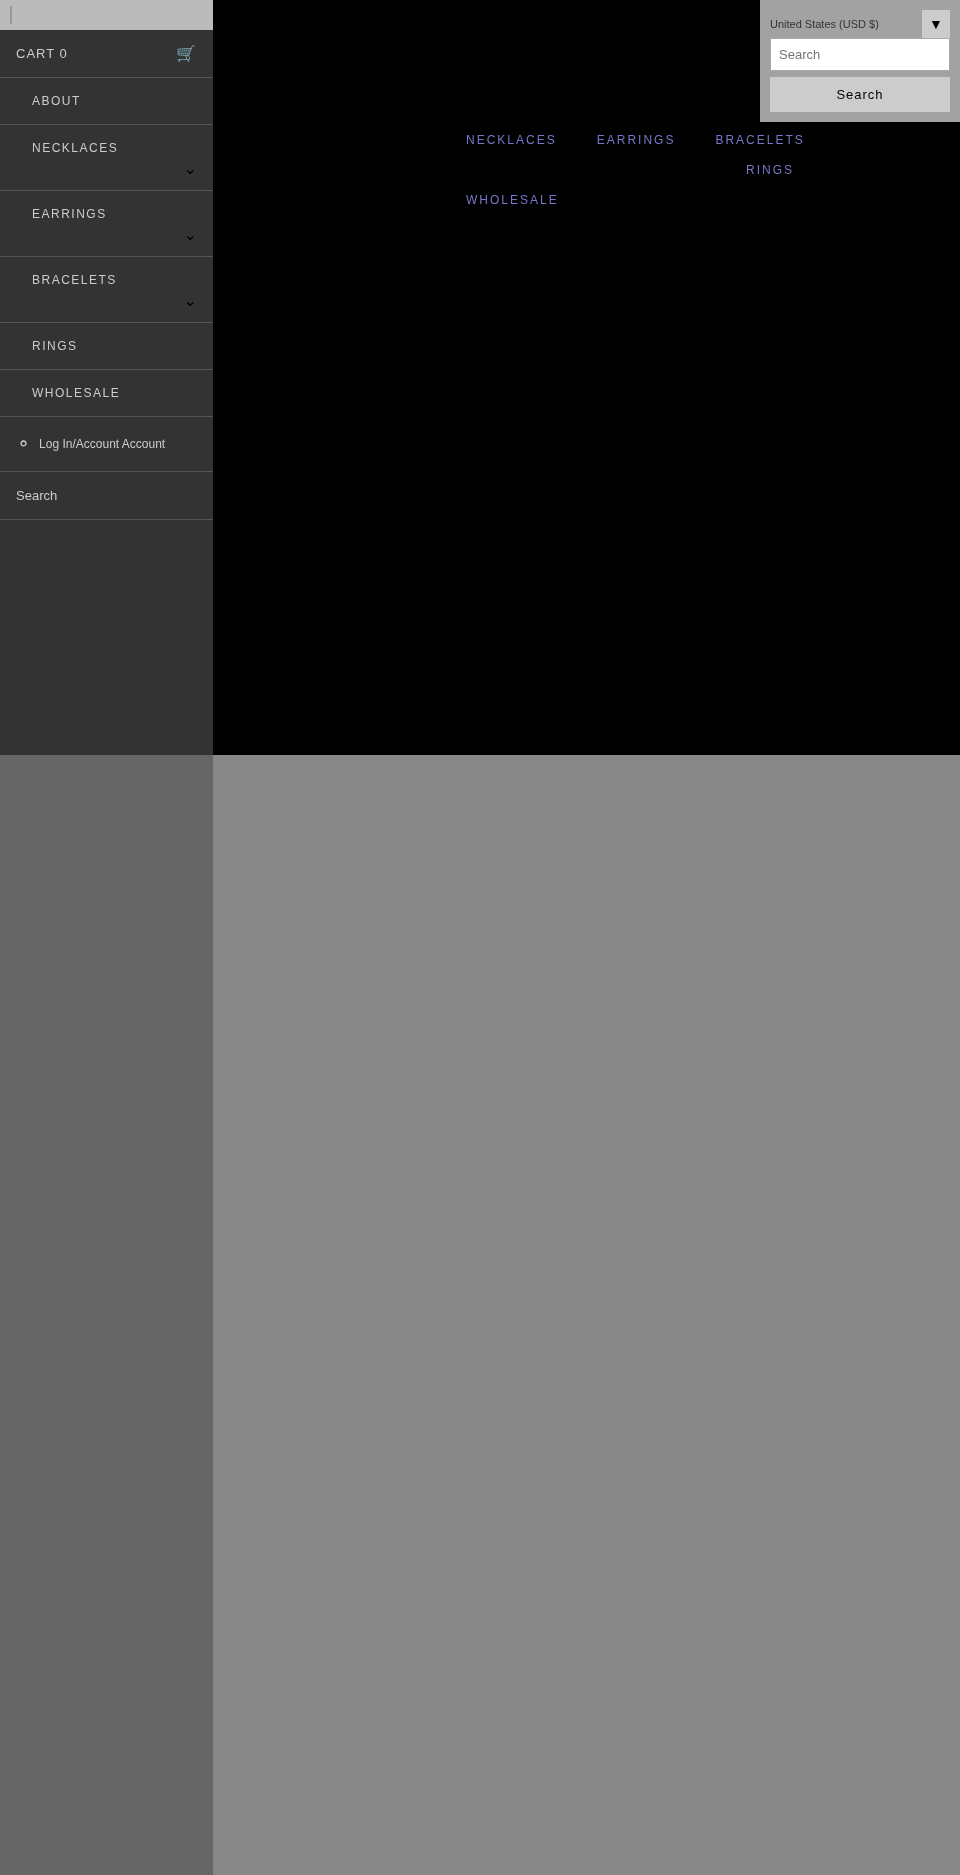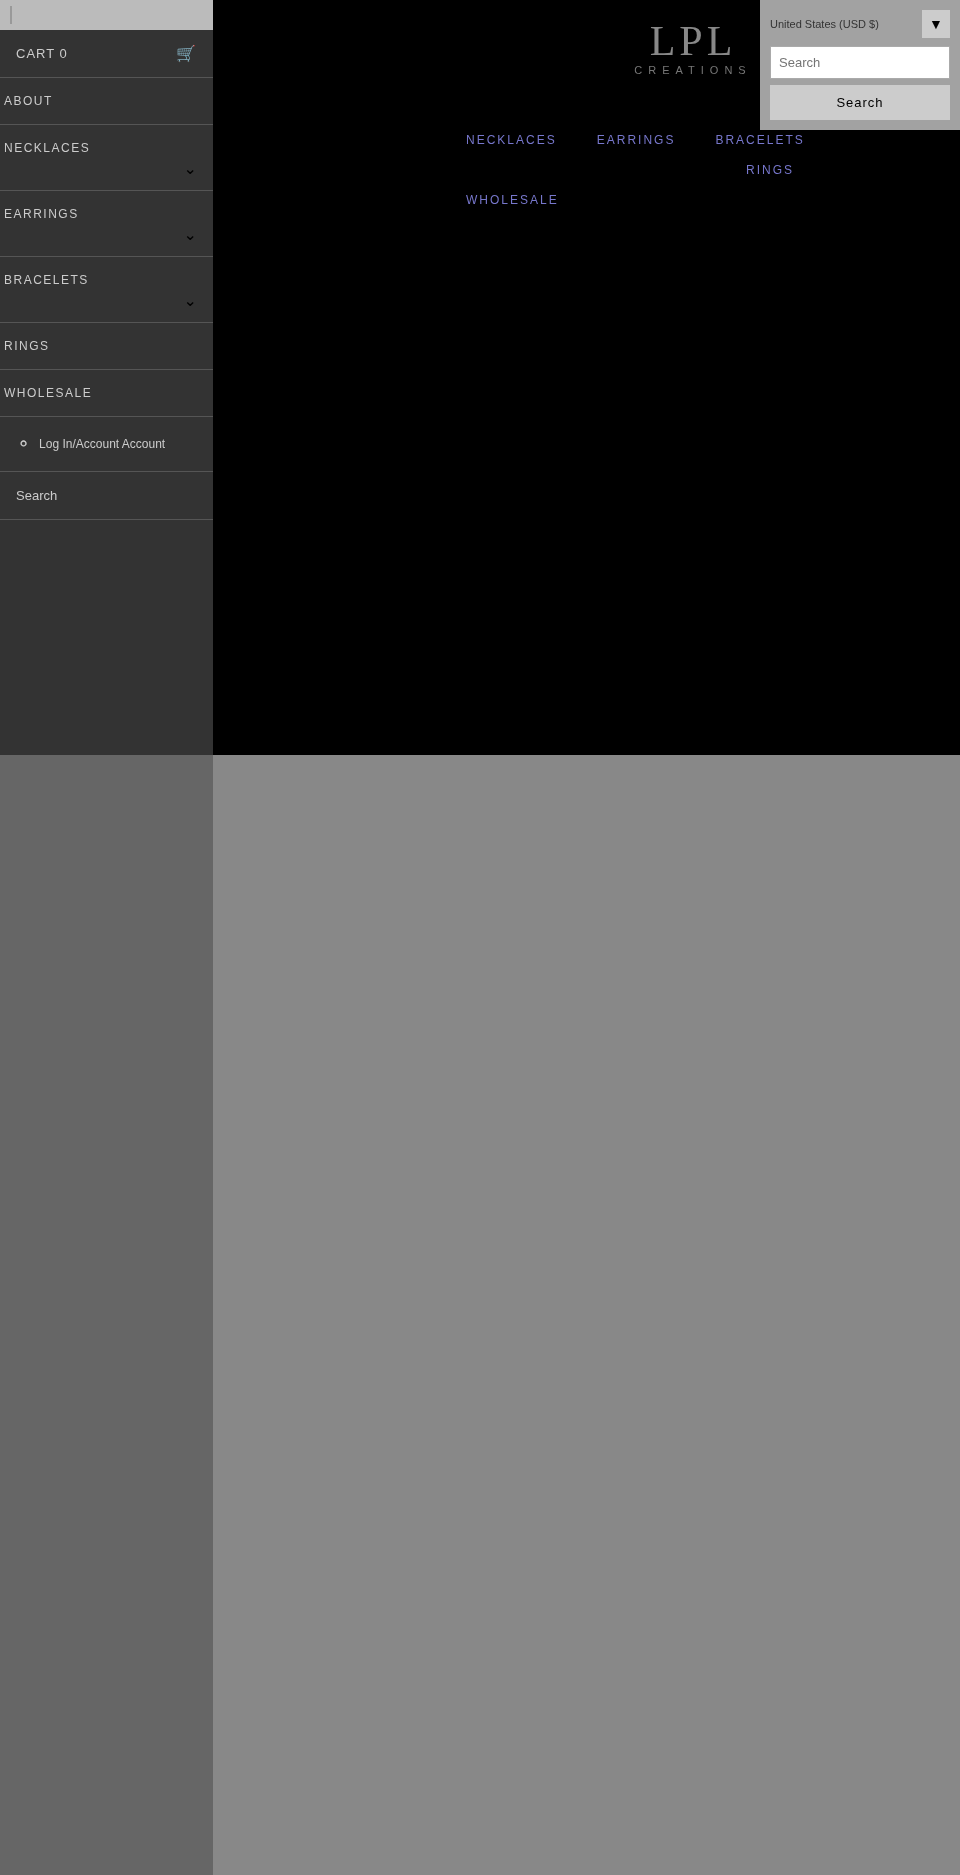--- a/index.html
+++ b/index.html
@@ -54,21 +54,21 @@
       font-size: 13px;
       letter-spacing: 1px;
       cursor: pointer;
     }
     .cart-icon {
       font-size: 16px;
       color: #ccc;
     }
 
     .sidebar-item {
-      padding: 16px 4px;
+      padding: 16px 32px;
       border-bottom: 1px solid #555;
       color: #ccc;
       font-size: 12px;
       letter-spacing: 1.5px;
       text-transform: uppercase;
       cursor: pointer;
       display: flex;
       align-items: center;
       justify-content: space-between;
     }
@@ -166,21 +166,21 @@
       right: 0;
       width: 200px;
       background: rgba(180,180,180,0.9);
       z-index: 200;
       padding: 10px;
     }
     .currency-row {
       display: flex;
       align-items: center;
       justify-content: flex-end;
-      margin-bottom: 8px;
+      margin-bottom: 0;
     }
     .currency-label {
       font-size: 11px;
       color: #333;
       flex: 1;
     }
     .currency-btn {
       background: #ccc;
       border: none;
       width: 28px;
@@ -290,26 +290,20 @@
     <span>Log In/Account Account</span>
   </div>
 
   <div class="sidebar-search">
     <span>Search</span>
   </div>
 </div>
 
 <div class="main-area">
 
-  <div class="logo-area">
-    <div>
-      <div class="logo-text">LPL</div>
-      <div class="logo-sub">CREATIONS</div>
-    </div>
-  </div>
 
   <div class="nav-bar">
     <a class="nav-item">NECKLACES</a>
     <a class="nav-item">EARRINGS</a>
     <a class="nav-item">BRACELETS</a>
     <br style="flex-basis:100%;">
     <a class="nav-item" style="margin-left:280px;">RINGS</a>
     <a class="nav-item">WHOLESALE</a>
   </div>
 

